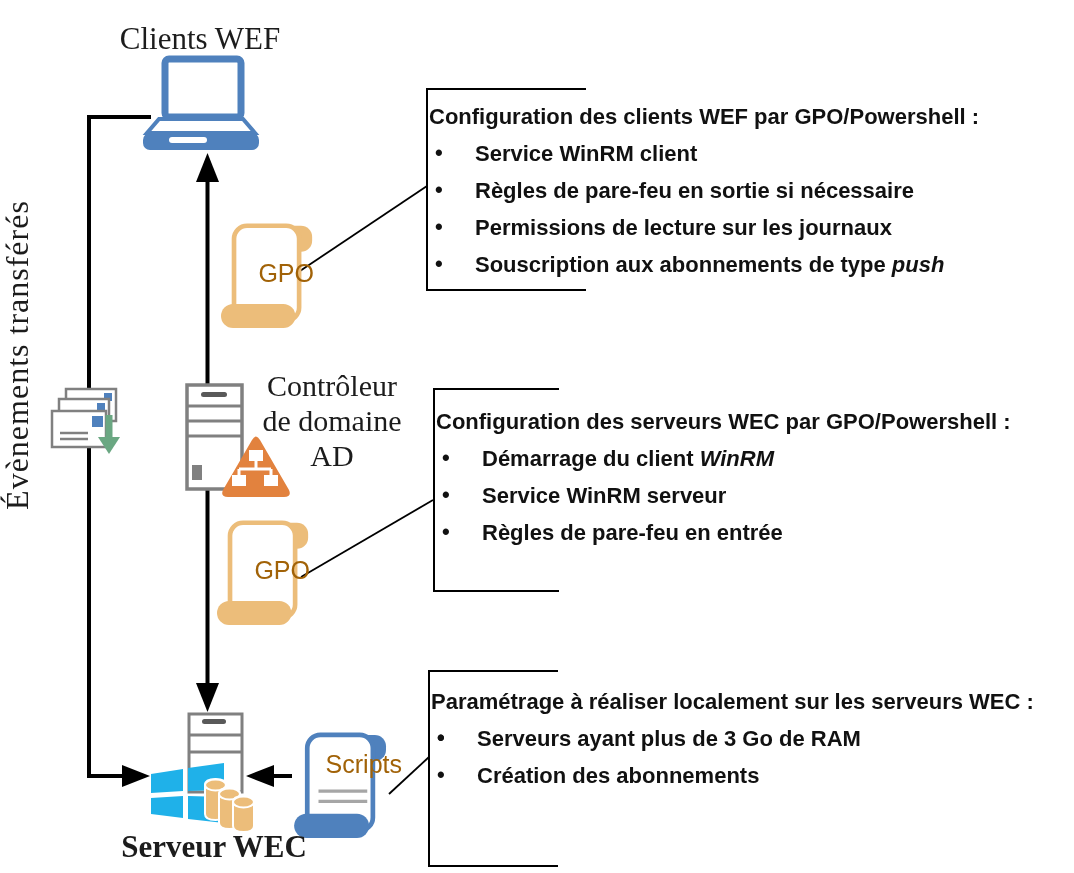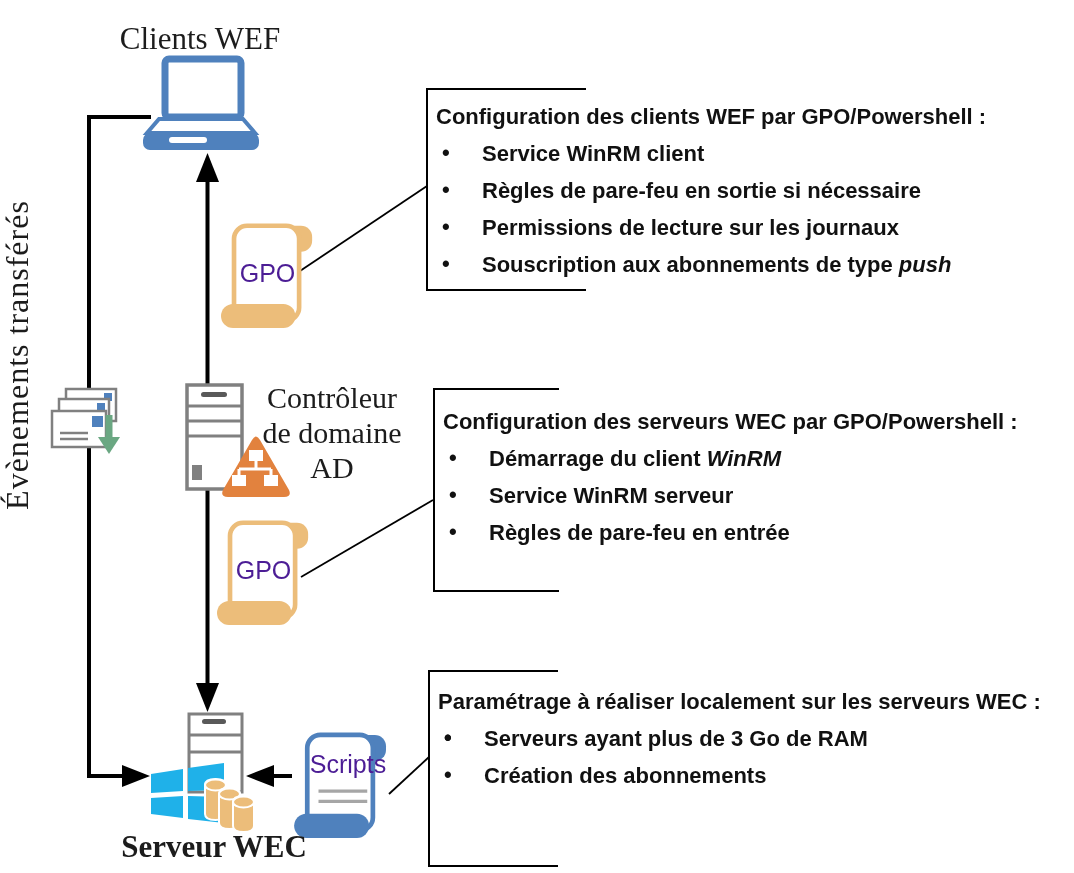--- a/index.html
+++ b/index.html
@@ -16,38 +16,38 @@
   .f-green{fill:var(--c-green);}
   .f-white{fill:#ffffff;}
   .s-gray{stroke:var(--c-gray);} .f-dgray{fill:var(--c-dgray);}
   .s-lgray{stroke:var(--c-lgray);}
   .s-black{stroke:var(--c-black);} .f-black{fill:var(--c-black);}
 
   
   .dlabel{position:absolute;font-family:"Liberation Serif",serif;color:#1c1c1c;
           text-align:center;line-height:1.12;}
   .lbl-clients{left:104px;top:22px;width:192px;font-size:31px;}
-  .lbl-dc{left:244px;top:368px;width:176px;font-size:30px;line-height:35px;margin-top:12px;}
+  .lbl-dc{left:244px;top:368px;width:176px;font-size:30px;line-height:35px;}
   .lbl-wec{left:104px;top:830px;width:220px;font-size:31px;font-weight:bold;}
   .lbl-events{left:-189px;top:334px;width:420px;height:42px;font-size:32px;
               letter-spacing:1px;transform:rotate(-90deg);}
 
   
-  .taglabel{position:absolute;font-family:"Liberation Sans",sans-serif;color:#4c1d95;
-            text-align:center;}
+  .taglabel{position:absolute;font-family:"Liberation Sans",sans-serif;color:#a16207;
+            text-align:right;}
   .tag-gpo1{left:221px;top:259px;width:93px;font-size:25px;}
   .tag-gpo2{left:217px;top:556px;width:93px;font-size:25px;}
   .tag-scripts{left:294px;top:750px;width:108px;font-size:25px;}
 
   
   .callout{position:absolute;border-left:2.2px solid #000;box-sizing:border-box;
            color:#111;}
   .edge{position:absolute;left:0;height:2.2px;background:#000;}
   .edge.top{top:0;} .edge.bottom{bottom:0;}
-  .callout .content{padding-left:8px;}
+  .callout .content{padding-left:1px;}
   .box-title{font-size:22px;font-weight:600;line-height:37px;white-space:nowrap;}
   .callout ul{margin:0;padding:0;list-style:none;}
   .callout li{position:relative;padding-left:46px;font-size:22px;font-weight:600;
               line-height:37px;white-space:nowrap;}
   .callout li .dot{position:absolute;left:6px;top:-1px;font-size:22px;}
   .callout em{}
   .box1{left:426px;top:88px;width:648px;height:203px;}
   .box1 .content{padding-top:10px;}
   .box1 .edge{width:158px;}
   .box2{left:433px;top:388px;width:641px;height:204px;}

